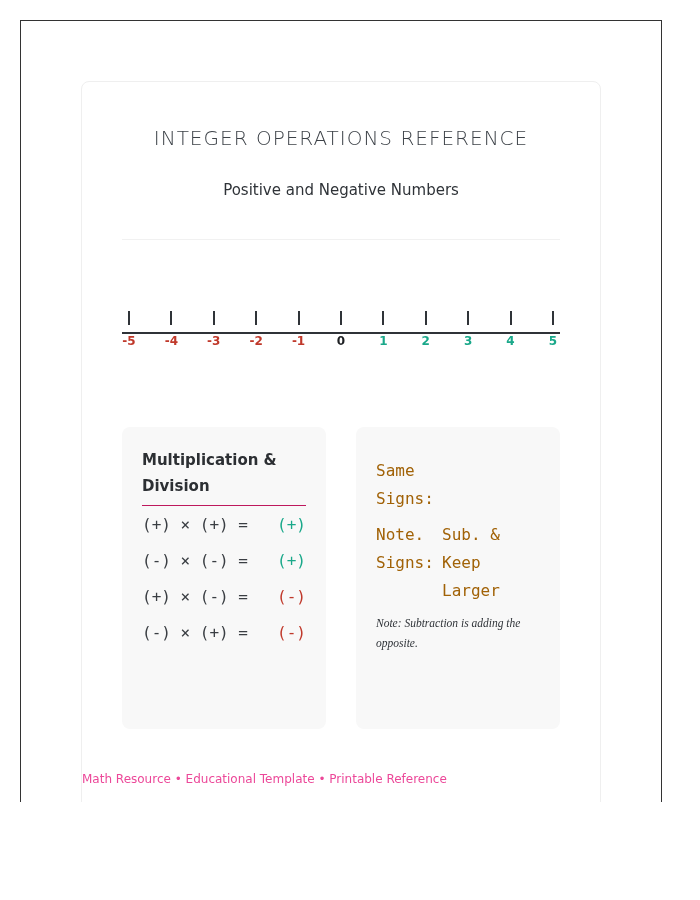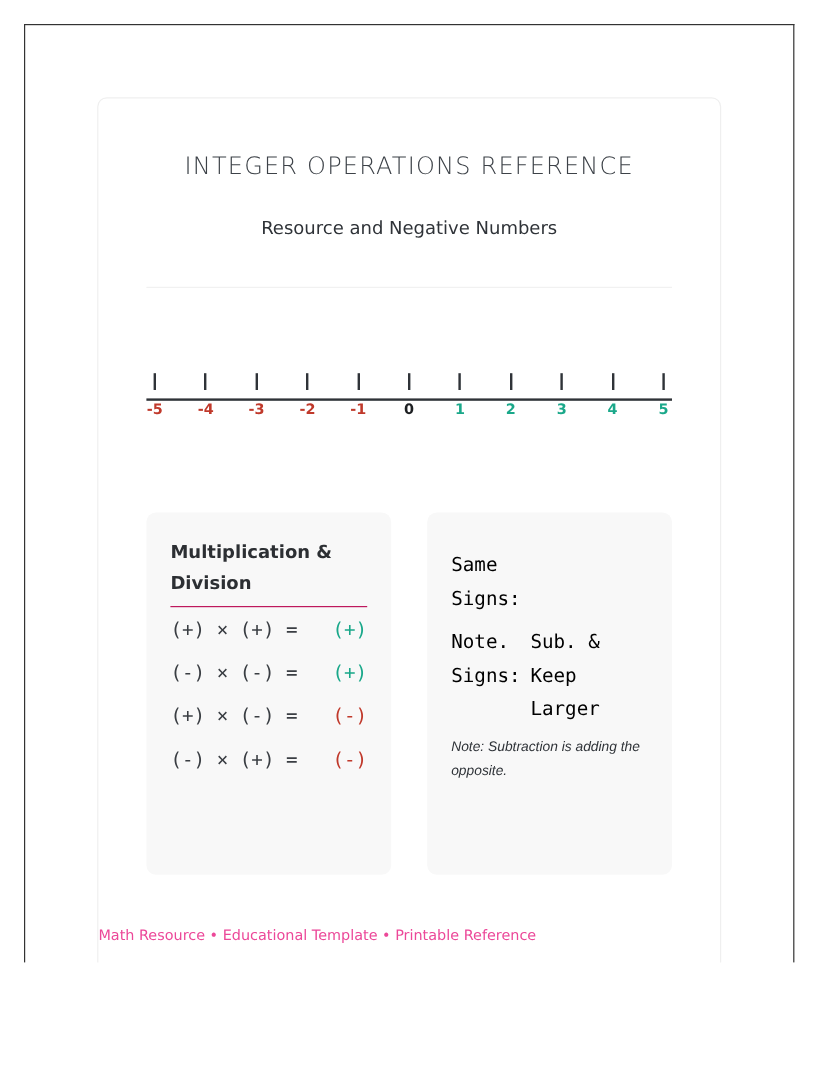--- a/index.html
+++ b/index.html
@@ -65,41 +65,41 @@
     .rule-row {
       display: flex; font-family: "DejaVu Sans Mono", monospace; font-size: 16px;
       color: #3a3e43; height: 36px; align-items: center;
     }
     .rule-row:first-of-type { margin-top: 10px; }
     .rule-expr { width: 135px; white-space: pre; }
     .rule-result { white-space: pre; }
     .rule-result.pos { color: #1aa88a; }
     .rule-result.neg { color: #c0392b; }
 
-    .add-block { margin-top: 10px; font-family: "DejaVu Sans Mono", monospace; font-size: 16px; color: #000000; }
+    .add-block { margin-top: 10px; font-family: "DejaVu Sans Mono", monospace; font-size: 16px; color: #a16207; }
     .add-row { display: flex; line-height: 28px; margin-bottom: 8px; }
     .add-key { width: 66px; flex-shrink: 0; }
     .add-val { flex: 1; }
     .note {
-      font-family: Liberation Sans, sans-serif; font-style: italic; font-size: 11.5px;
+      font-family: Liberation Serif, serif; font-style: italic; font-size: 11.5px;
       line-height: 20px; color: #2f3338; margin-top: 6px;
     }
 
     .footer {
       position: absolute; left: 0; right: 0; top: 690px; text-align: left;
       font-size: 12px; color: #ec4899;
     }
   </style>
 </head>
 <body>
 
 <div class="frame">
   <div class="card">
     <h1 class="title">INTEGER OPERATIONS REFERENCE</h1>
-    <div class="subtitle">Resource and Negative Numbers</div>
+    <div class="subtitle">Positive and Negative Numbers</div>
     <div class="divider-top"></div>
 
     <div class="numline">
       <div class="axis"></div>
       <div class="ticks">
         <div class="tick">
             <div class="tick-mark"></div>
             <div class="tick-label neg">-5</div>
           </div>
         <div class="tick">

